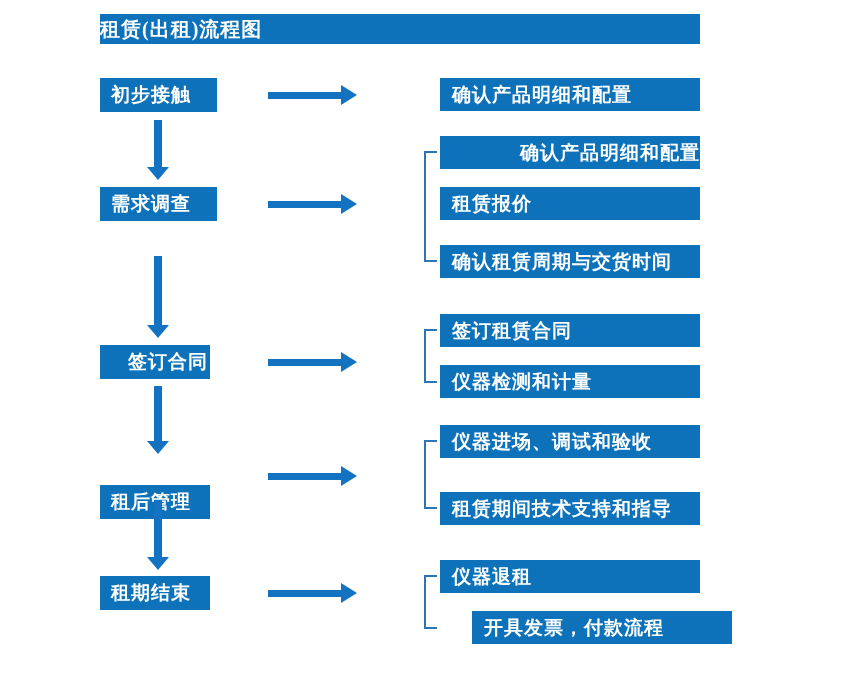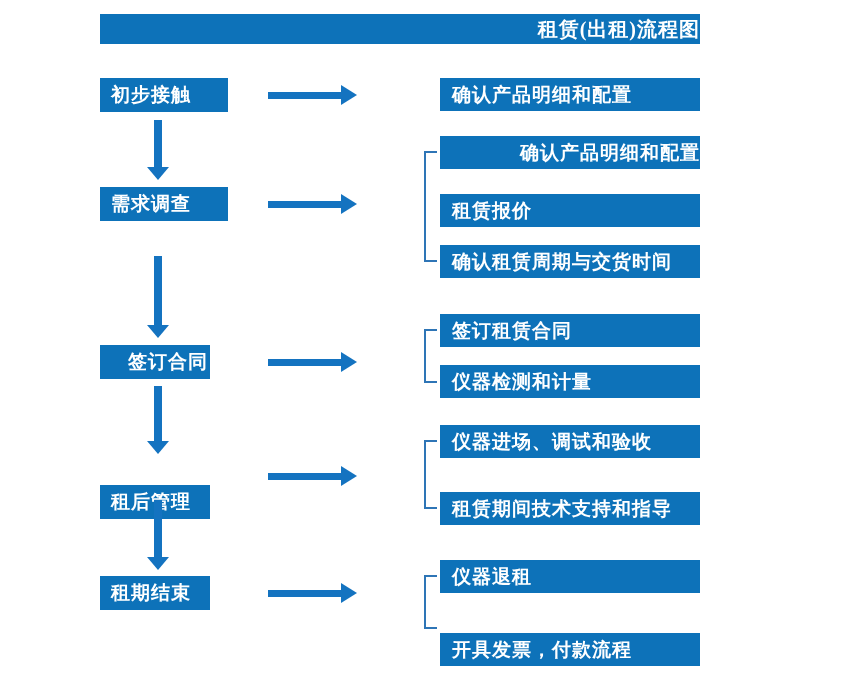--- a/index.html
+++ b/index.html
@@ -3,29 +3,29 @@
 <meta charset="utf-8">
 <style>
   html,body{margin:0;padding:0;background:#ffffff;}
   .canvas{
     position:relative;width:844px;height:688px;background:#ffffff;overflow:hidden;
     font-family:"Liberation Serif","DejaVu Serif",serif;
   }
   .title-bar{
     position:absolute;left:100px;top:14px;width:600px;height:30px;
     background:var(--primary,#0d72b9);color:#fff;font-weight:bold;font-size:20px;
-    line-height:30px;text-align:right;letter-spacing:1px;
+    line-height:30px;text-align:left;letter-spacing:1px;
   }
   .box{
     position:absolute;background:var(--primary,#0d72b9);color:#ffffff;
     font-weight:bold;font-size:19px;box-sizing:border-box;white-space:nowrap;
     letter-spacing:1px;
   }
   .step{left:100px;height:34px;line-height:34px;padding-left:11px;}
-  .step.w1{width:128px;}
+  .step.w1{width:117px;}
   .step.w2{width:110px;}
   .detail{left:440px;width:260px;height:33px;line-height:33px;padding-left:12px;}
   
   .h-arrow{position:absolute;width:89px;height:20px;display:flex;align-items:center;}
   .h-shaft{flex:1;height:7px;background:var(--arrow,#1473c0);}
   .h-head{width:0;height:0;border-left:16px solid var(--arrow,#1473c0);
     border-top:10px solid transparent;border-bottom:10px solid transparent;}
   
   .v-arrow{position:absolute;left:147px;width:22px;display:flex;flex-direction:column;align-items:center;}
   .v-shaft{width:8px;flex:1;background:var(--arrow,#1473c0);}
@@ -87,25 +87,25 @@
     </div>
 
   <div class="bracket" style="top:151px;height:111px;"></div>
   <div class="bracket" style="top:329px;height:54px;"></div>
   <div class="bracket" style="top:440px;height:69px;"></div>
   <div class="bracket" style="top:575px;height:54px;"></div>
 
   <div class="box detail" style="top:78px;">确认产品明细和配置</div>
 
   <div class="box detail" style="top:136px;text-align:right;">确认产品明细和配置</div>
-  <div class="box detail" style="top:187px;margin-top:7px;">租赁报价</div>
+  <div class="box detail" style="top:187px;">租赁报价</div>
   <div class="box detail" style="top:245px;">确认租赁周期与交货时间</div>
 
   <div class="box detail" style="top:314px;">签订租赁合同</div>
   <div class="box detail" style="top:365px;">仪器检测和计量</div>
 
   <div class="box detail" style="top:425px;">仪器进场、调试和验收</div>
   <div class="box detail" style="top:492px;">租赁期间技术支持和指导</div>
 
   <div class="box detail" style="top:560px;">仪器退租</div>
-  <div class="box detail" style="top:633px;">开具发票，付款流程</div>
+  <div class="box detail" style="top:611px;margin-left:32px;">开具发票，付款流程</div>
 
 </div>
 
 </body></html>

